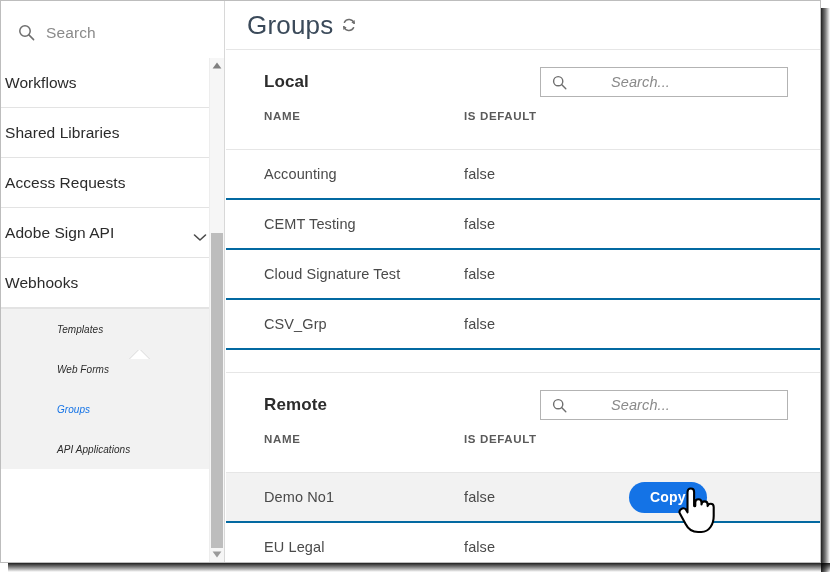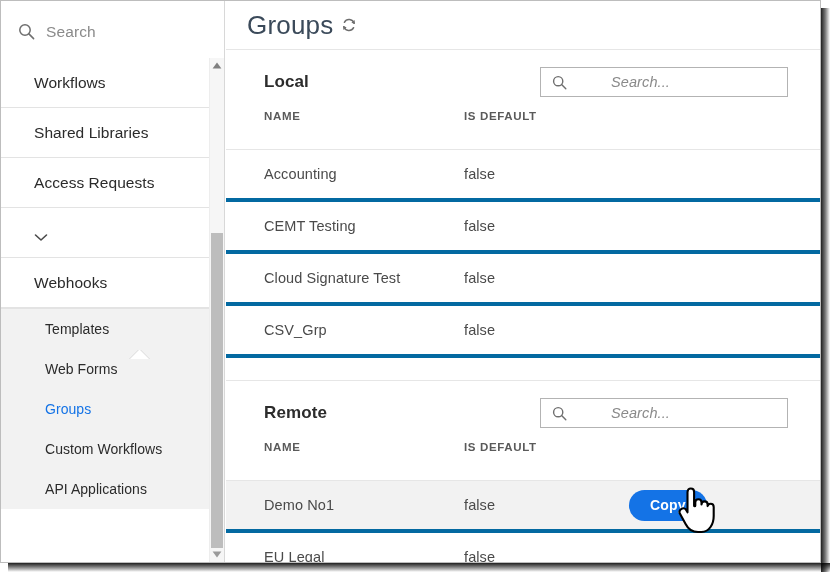--- a/index.html
+++ b/index.html
@@ -62,21 +62,21 @@
     height: 561px;
     box-sizing: border-box;
     background: #ffffff;
     border-right: 1px solid #d8d8d8;
     overflow: hidden;
   }
   .side-search {
     position: relative;
     height: 64px;
     box-sizing: border-box;
-    border-bottom: 3px solid #8b5cf6;
+    border-bottom: 1px solid #8b5cf6;
     display: flex;
     align-items: center;
     padding-left: 17px;
   }
   .side-search .magnifier { margin-right: 11px; }
   .side-search-text {
     font-size: 15.5px;
     color: #8a8a8a;
     letter-spacing: .1px;
   }
@@ -90,21 +90,21 @@
     width: 224px;
     height: 504px;
     overflow: hidden;
   }
   .nav-item {
     box-sizing: border-box;
     height: 50px;
     display: flex;
     align-items: center;
     justify-content: space-between;
-    padding: 0 18px 0 33px;
+    padding: 0 18px 0 4px;
     border-bottom: 1px solid #e3e3e3;
     background: #ffffff;
     font-size: 15.5px;
     color: #2b2b2b;
     letter-spacing: .05px;
     position: relative;
   }
   .nav-item.active-parent { color: #1473e6; border-bottom: none; }
   .chev { width: 14px; height: 9px; flex: none; }
 
@@ -132,24 +132,25 @@
 
   .subnav {
     background: #f2f2f2;
     border-top: 1px solid #e3e3e3;
   }
   .sub-item {
     box-sizing: border-box;
     height: 40px;
     display: flex;
     align-items: center;
-    padding-left: 44px;
-    font-size: 14px;
+    padding-left: 56px;
+    font-size: 10px;
     color: #2b2b2b;
     letter-spacing: .05px;
+    font-style: italic;
   }
   .sub-item.selected { color: #1473e6; }
 
   
   .scrollbar {
     position: absolute;
     right: 0;
     top: 57px;
     width: 15px;
     height: 504px;
@@ -251,21 +252,21 @@
     letter-spacing: .65px;
     color: #5a5a5a;
     padding: 14px 0 27px 0;
     border-bottom: 1px solid #e6e6e6;
   }
   table.grid td {
     font-size: 14.5px;
     color: #4a4a4a;
     padding: 0;
     height: 48px;
-    border-bottom: 4px solid #0369a1;
+    border-bottom: 2px solid #0369a1;
     letter-spacing: .1px;
     vertical-align: middle;
   }
   .col-name { width: 200px; padding-left: 38px !important; }
   .col-def  { width: 165px; }
   .col-act  { width: auto; }
 
   tr.row-hover td { background: #f2f2f2; }
 
   .copy-btn {
@@ -324,20 +325,21 @@
 
       <div class="nav-item">
         <span>Shared Libraries</span>
       </div>
 
       <div class="nav-item">
         <span>Access Requests</span>
       </div>
 
       <div class="nav-item">
+        <span>Adobe Sign API</span>
         <span class="chev">
           <svg viewBox="0 0 14 9" width="14" height="9">
             <polyline points="1.5,2 7,7 12.5,2" fill="none" stroke="#4a4a4a" stroke-width="1.6" stroke-linecap="round" stroke-linejoin="round"></polyline>
           </svg>
         </span>
       </div>
 
       <div class="nav-item">
         <span>Webhooks</span>
       </div>
@@ -345,23 +347,20 @@
 
       <div class="subnav">
         <div class="sub-item">
           <span>Templates</span>
         </div>
         <div class="sub-item">
           <span>Web Forms</span>
         </div>
         <div class="sub-item selected">
           <span>Groups</span>
-        </div>
-        <div class="sub-item">
-          <span>Custom Workflows</span>
         </div>
         <div class="sub-item">
           <span>API Applications</span>
         </div>
       </div>
 
     </div>
 
     <div class="caret-notch"></div>
 

